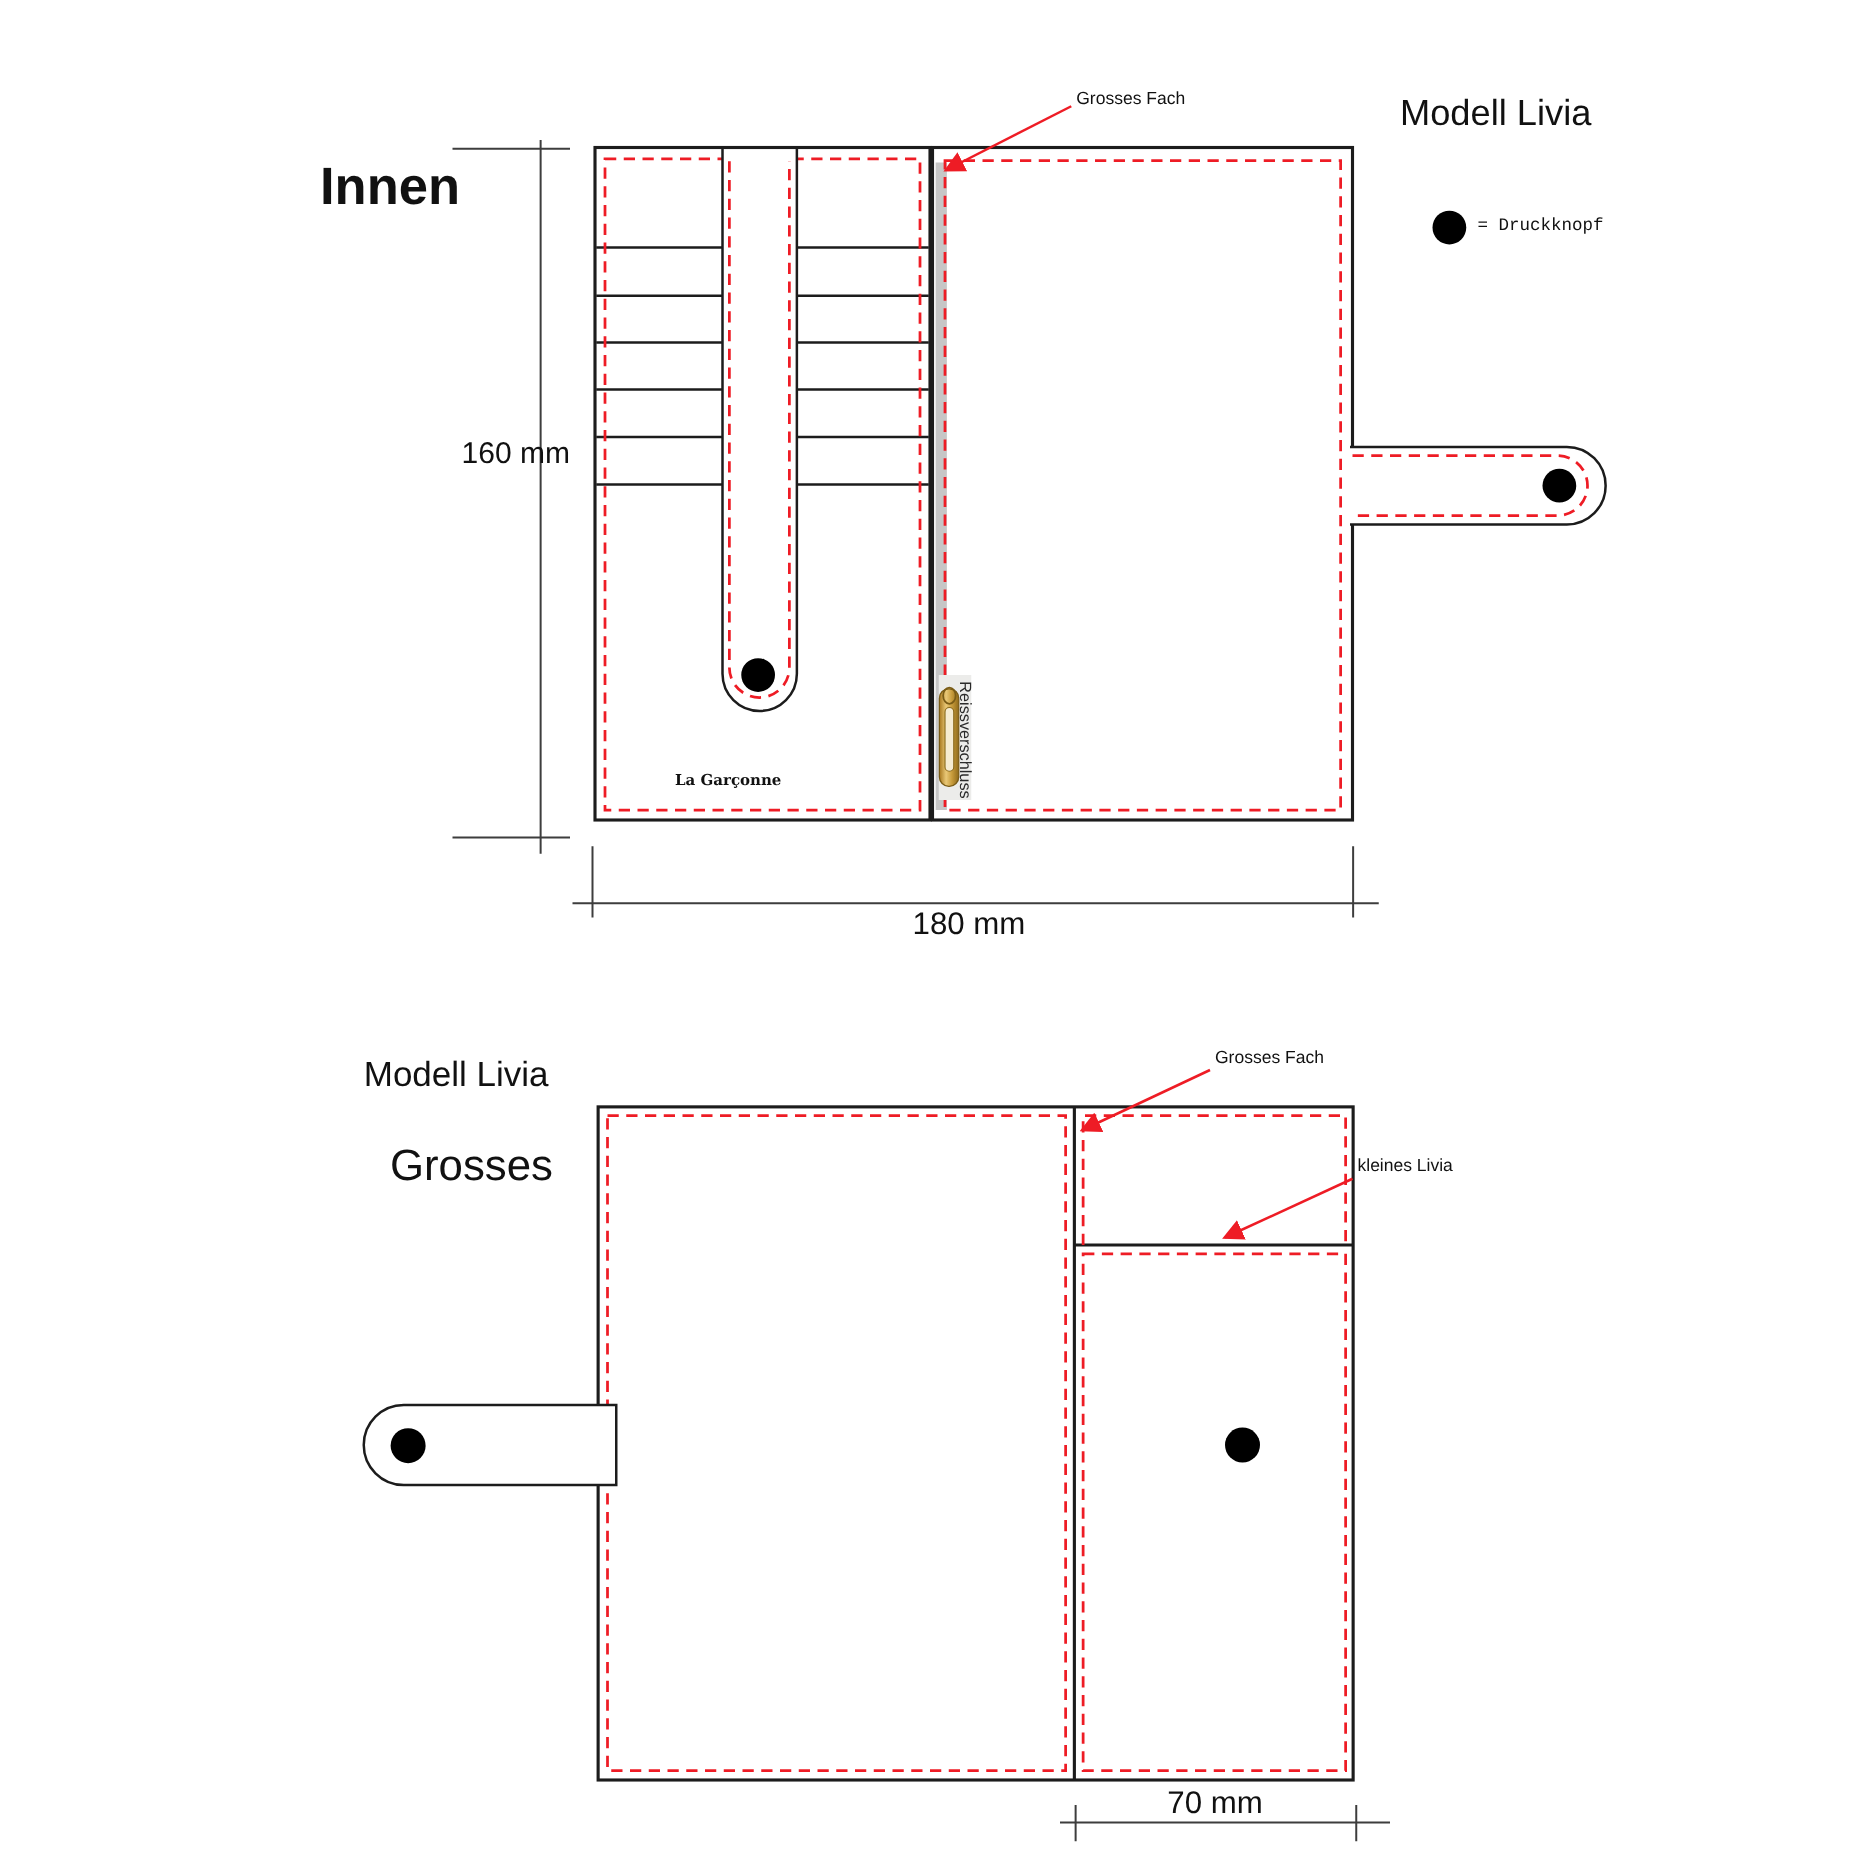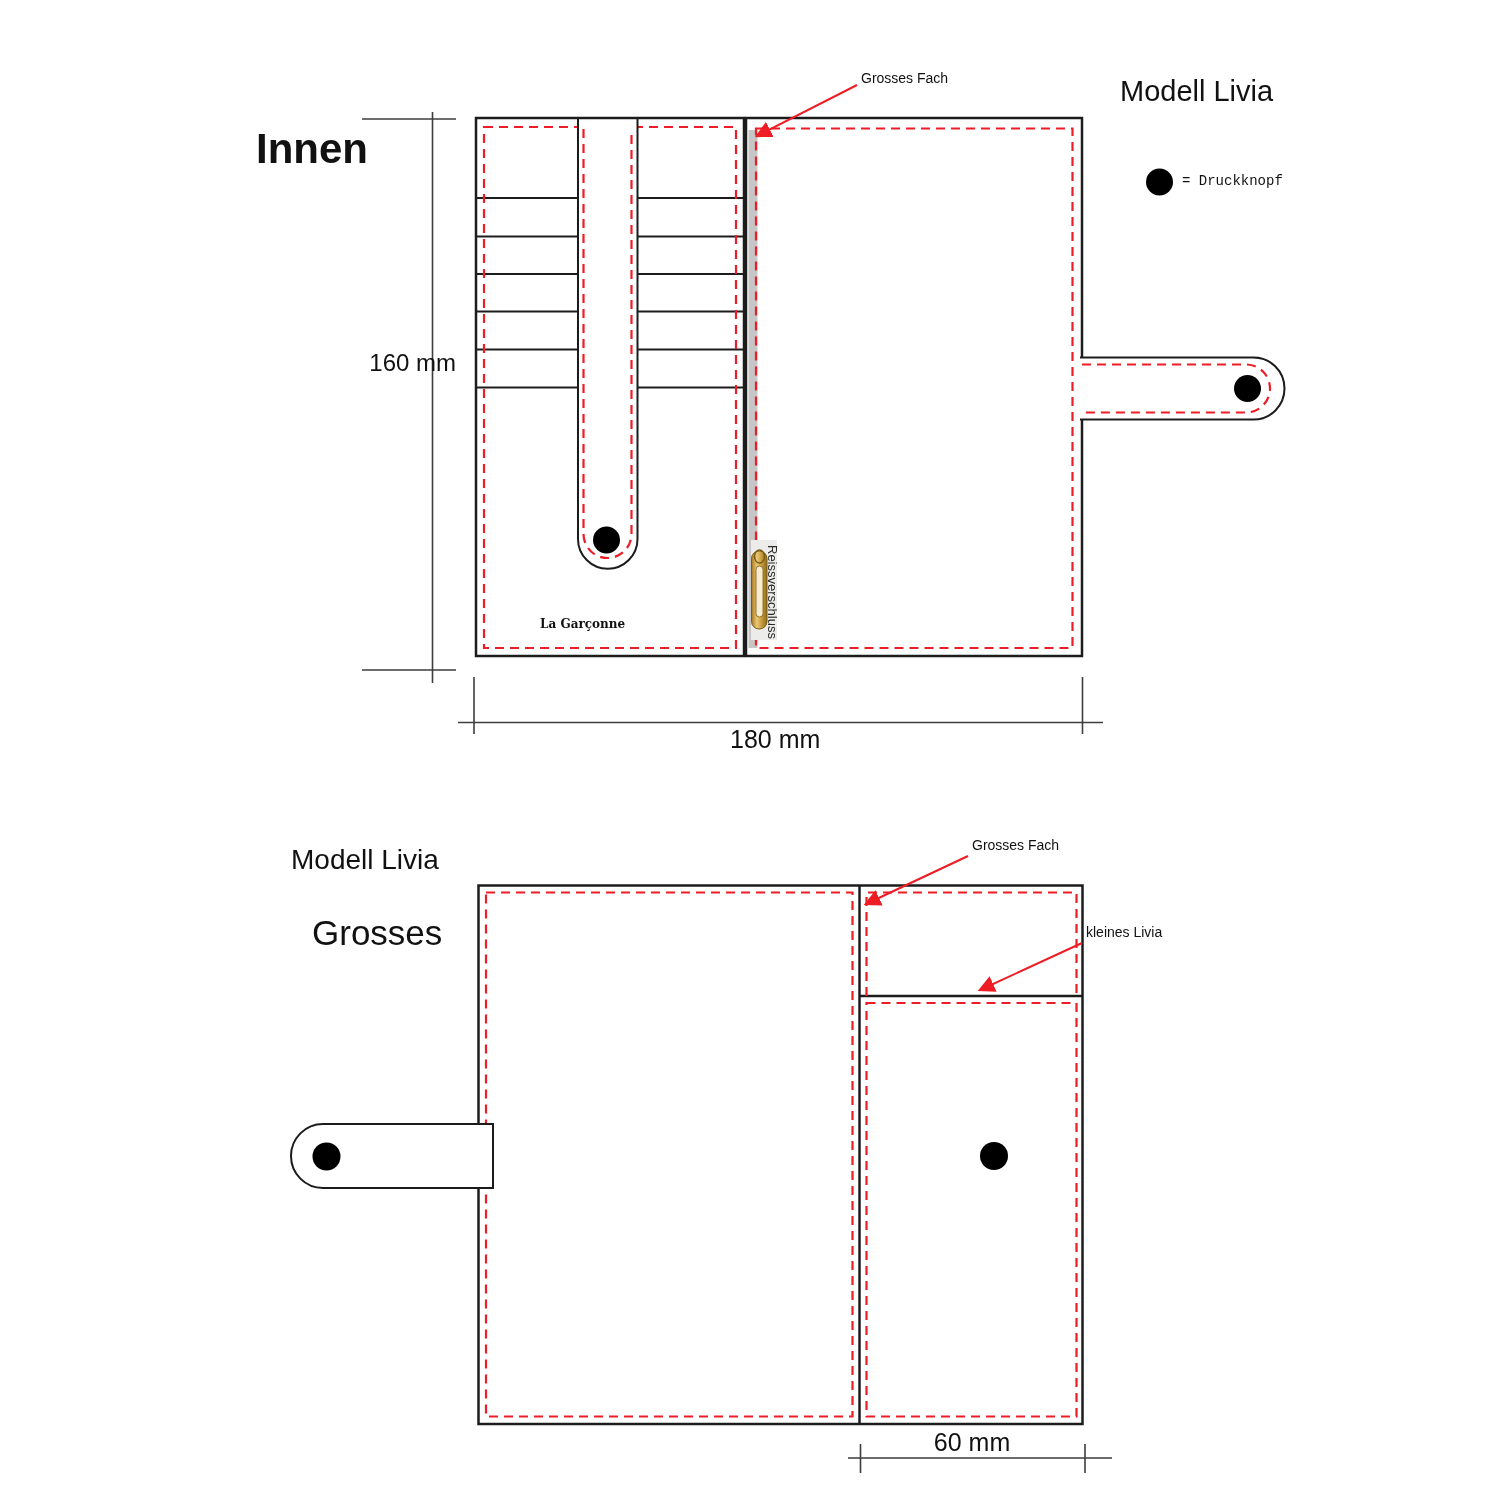--- a/index.html
+++ b/index.html
@@ -131,15 +131,15 @@
   <div class="lbl lbl-grosses-top">Grosses Fach</div>
   <div class="lbl lbl-zipper">Reissverschluss</div>
   <div class="lbl lbl-brand">La Garçonne</div>
   <div class="lbl lbl-dim-160">160 mm</div>
   <div class="lbl lbl-dim-180">180 mm</div>
 
   <div class="lbl lbl-model-bottom">Modell Livia</div>
   <div class="lbl lbl-aussen">Grosses</div>
   <div class="lbl lbl-grosses-bottom">Grosses Fach</div>
   <div class="lbl lbl-kleines">kleines Livia</div>
-  <div class="lbl lbl-dim-70">60 mm</div>
+  <div class="lbl lbl-dim-70">70 mm</div>
 
 </div>
 
 </body></html>

